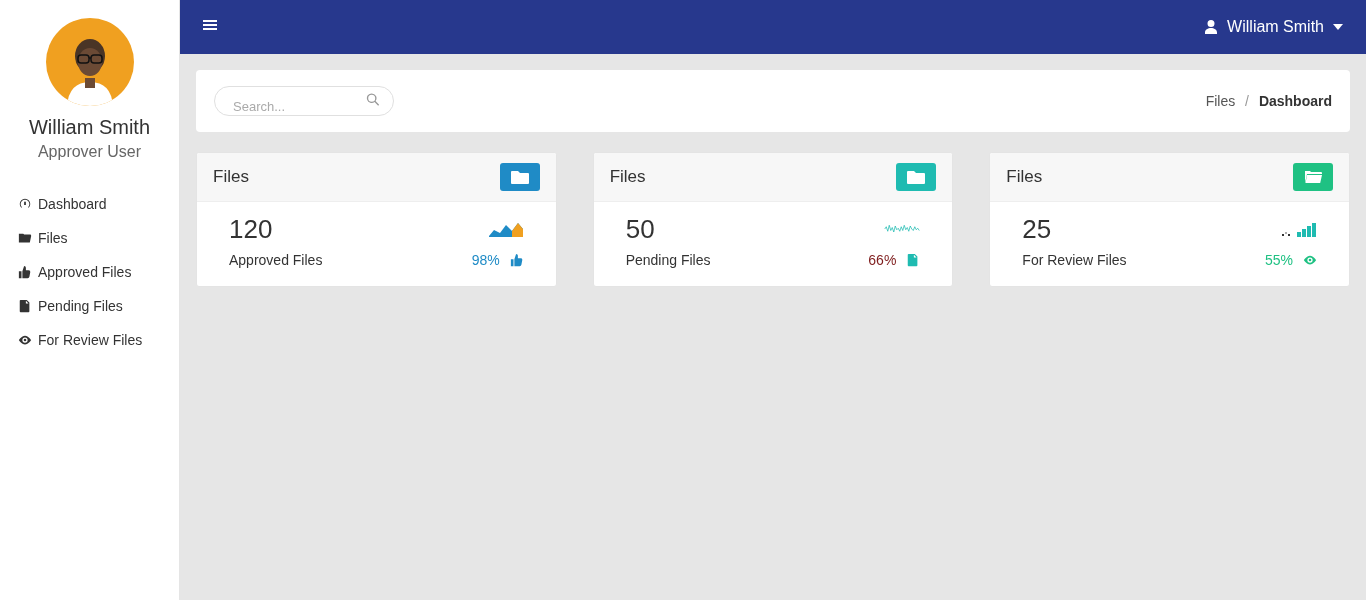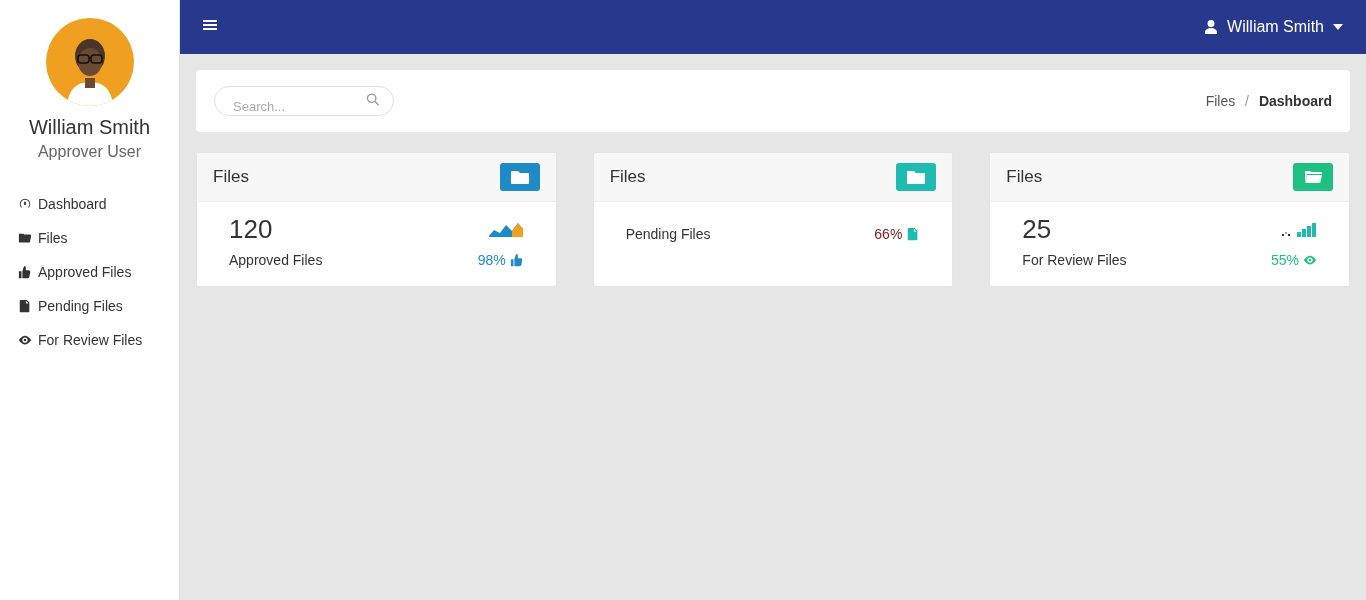--- a/index.html
+++ b/index.html
@@ -42,21 +42,21 @@
     .card-head { background: #f7f7f7; border-bottom: 1px solid #eee; padding: 10px 16px; display: flex; align-items: center; justify-content: space-between; }
     .card-head-title { font-size: 17px; color: #333; font-weight: 400; }
     .card-head-icon { width: 40px; height: 28px; border-radius: 3px; display: flex; align-items: center; justify-content: center; }
     .card-head-icon svg { width: 20px; height: 20px; fill: #fff; }
     .card-body { padding: 14px 32px 18px; }
     .card-row { display: flex; align-items: flex-end; justify-content: space-between; }
     .card-num { font-size: 26px; color: #333; font-weight: 400; line-height: 1; }
     .card-spark svg { width: 36px; height: 18px; }
     .card-row2 { display: flex; align-items: center; justify-content: space-between; margin-top: 10px; }
     .card-sub { font-size: 14px; color: #333; }
-    .card-pct { font-size: 14px; display: flex; align-items: center; gap: 4px; }
+    .card-pct { font-size: 14px; display: flex; align-items: center; gap: 10px; }
     .card-pct svg { width: 14px; height: 14px; }
 
     .c-blue { background: #1f8bc6; }
     .c-teal { background: #1fbbb1; }
     .c-green { background: #1fc183; }
     .t-blue { color: #1f8bc6; } .t-blue svg { fill:#1f8bc6; }
     .t-teal { color: #7f1d1d; } .t-teal svg { fill:#1fbbb1; }
     .t-green { color: #1fc183; } .t-green svg { fill:#1fc183; }
   </style>
 </head>
@@ -186,20 +186,28 @@
       <div class="card">
         <div class="card-head">
           <span class="card-head-title">Files</span>
           <span class="card-head-icon c-teal">
             <svg viewBox="0 0 20 20">
                 <path d="M2 4h6l2 2h8a1 1 0 011 1v9a1 1 0 01-1 1H2a1 1 0 01-1-1V5a1 1 0 011-1z"></path>
               </svg>
           </span>
         </div>
         <div class="card-body">
+          <div class="card-row">
+            <span class="card-num">50</span>
+            <span class="card-spark t-teal">
+              <svg viewBox="0 0 48 18">
+                  <path d="M1 9 L3 6 L5 12 L7 4 L9 11 L11 7 L13 13 L15 5 L17 10 L19 8 L21 12 L23 6 L25 11 L27 4 L29 10 L31 7 L33 12 L35 5 L37 9 L39 11 L41 6 L43 10 L45 8 L47 11" fill="none" stroke="#1fbbb1" stroke-width="1"></path>
+                </svg>
+            </span>
+          </div>
           <div class="card-row2">
             <span class="card-sub">Pending Files</span>
             <span class="card-pct t-teal">
               <span>66%</span>
               <svg viewBox="0 0 16 16">
                   <path d="M3 1h7l3 3v10a1 1 0 01-1 1H3a1 1 0 01-1-1V2a1 1 0 011-1zm6 1v3h3l-3-3z"></path>
                 </svg>
             </span>
           </div>
         </div>

